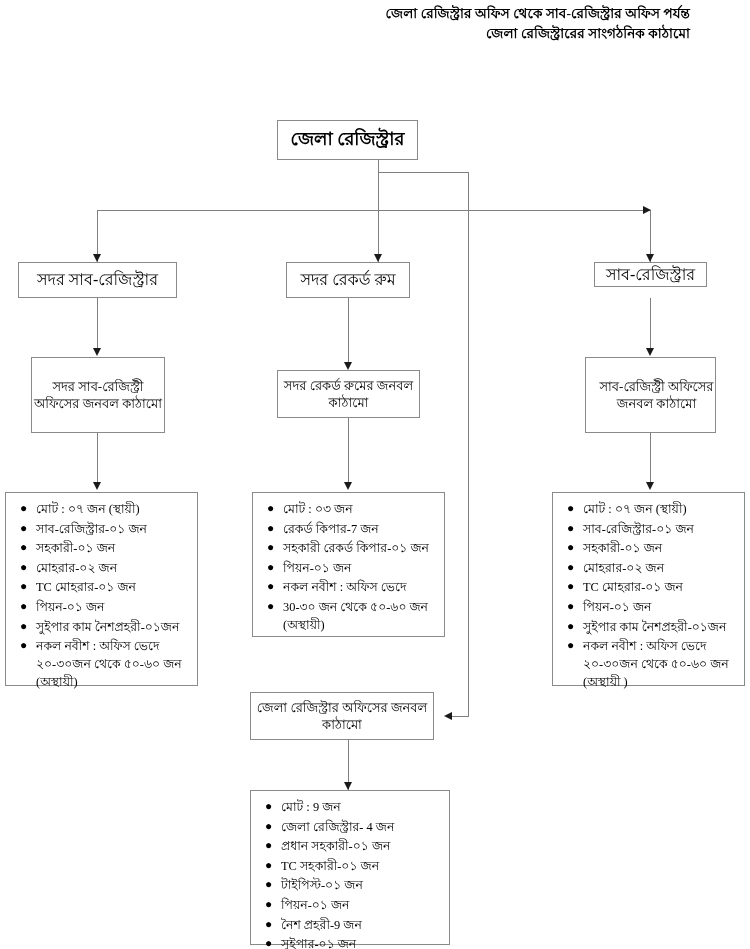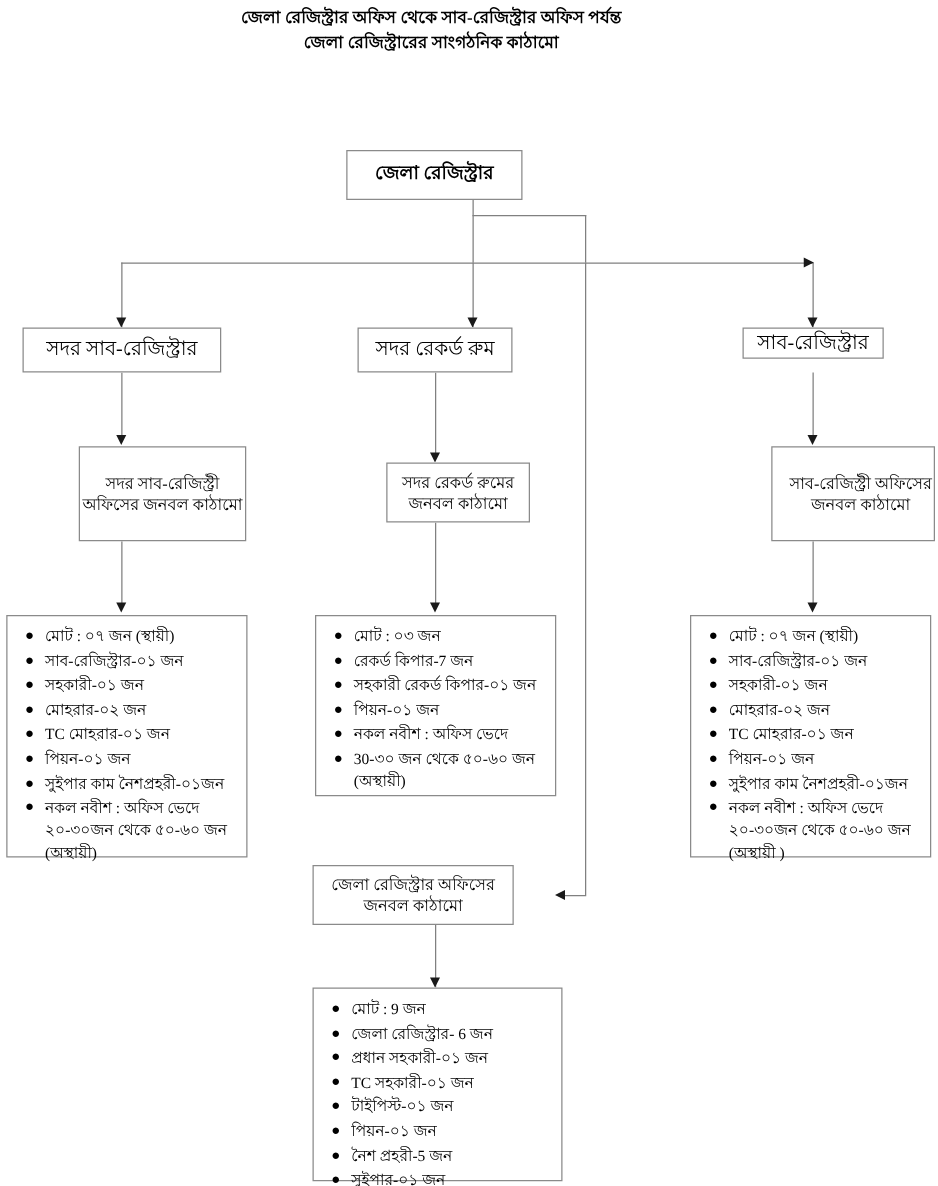--- a/index.html
+++ b/index.html
@@ -22,21 +22,21 @@
     width: 750px;
     height: 949px;
   }
 
   
   .title-block {
     position: absolute;
     left: 0;
     top: 4px;
     width: 690px;
-    text-align: center;
+    text-align: right;
     line-height: 1.5;
   }
   .title-line {
     font-size: 13.5px;
     font-weight: 600;
     letter-spacing: 0.1px;
     white-space: nowrap;
   }
 
   
@@ -48,25 +48,25 @@
     display: flex;
     align-items: center;
     justify-content: center;
     text-align: center;
     line-height: 1.32;
     z-index: 3;
   }
   .node .node-text { display: block; width: 100%; }
 
   .node.root {
-    font-size: 15px;
+    font-size: 18px;
     font-weight: 700;
   }
   .node.level2 { font-size: 16px; }
-  .node.level3 { font-size: 13px; margin-left: 32px; }
+  .node.level3 { font-size: 13px; }
   .node.struct { font-size: 13px; }
 
   
   .listbox {
     position: absolute;
     box-sizing: border-box;
     border: 1px solid #8a8a8a;
     background: #ffffff;
     padding: 7px 6px 7px 4px;
     z-index: 3;
@@ -186,29 +186,29 @@
   </div>
 
   <div class="node level2" style="left:594px; top:262px; width:113px; height:25px;">
     <span class="node-text">সাব-রেজিস্ট্রার</span>
   </div>
 
   <div class="node level3" style="left:31px; top:357px; width:134px; height:76px;">
     <span class="node-text">সদর সাব-রেজিস্ট্রী অফিসের জনবল কাঠামো</span>
   </div>
 
-  <div class="node level3" style="left:277px; top:370px; width:115px; height:48px;">
+  <div class="node level3" style="left:277px; top:370px; width:143px; height:48px;">
     <span class="node-text">সদর রেকর্ড রুমের জনবল কাঠামো</span>
   </div>
 
   <div class="node level3" style="left:585px; top:357px; width:131px; height:76px;padding-left:12px;">
     <span class="node-text">সাব-রেজিস্ট্রী অফিসের জনবল কাঠামো</span>
   </div>
 
-  <div class="node struct" style="left:250px; top:692px; width:161px; height:48px;">
+  <div class="node struct" style="left:250px; top:692px; width:184px; height:48px;">
     <span class="node-text">জেলা রেজিস্ট্রার অফিসের জনবল কাঠামো</span>
   </div>
 
   <div class="listbox" style="left:5px; top:492px; width:193px; height:194px;">
     <ul>
         <li><span class="bul">●</span><span>মোট : ০৭ জন (স্থায়ী)</span></li>
         <li><span class="bul">●</span><span>সাব-রেজিস্ট্রার-০১ জন</span></li>
         <li><span class="bul">●</span><span>সহকারী-০১ জন</span></li>
         <li><span class="bul">●</span><span>মোহরার-০২ জন</span></li>
         <li><span class="bul">●</span><span>TC মোহরার-০১ জন</span></li>
@@ -243,23 +243,23 @@
         <li><span class="bul">●</span><span>সুইপার কাম নৈশপ্রহরী-০১জন</span></li>
         <li><span class="bul">●</span><span>নকল নবীশ : অফিস ভেদে
 ২০-৩০জন থেকে ৫০-৬০ জন
 (অস্থায়ী )</span></li>
       </ul>
   </div>
 
   <div class="listbox" style="left:250px; top:790px; width:200px; height:155px;">
     <ul>
         <li><span class="bul">●</span><span>মোট : 9 জন</span></li>
-        <li><span class="bul">●</span><span>জেলা রেজিস্ট্রার- 6 জন</span></li>
+        <li><span class="bul">●</span><span>জেলা রেজিস্ট্রার- 4 জন</span></li>
         <li><span class="bul">●</span><span>প্রধান সহকারী-০১ জন</span></li>
         <li><span class="bul">●</span><span>TC সহকারী-০১ জন</span></li>
         <li><span class="bul">●</span><span>টাইপিস্ট-০১ জন</span></li>
         <li><span class="bul">●</span><span>পিয়ন-০১ জন</span></li>
-        <li><span class="bul">●</span><span>নৈশ প্রহরী-5 জন</span></li>
+        <li><span class="bul">●</span><span>নৈশ প্রহরী-9 জন</span></li>
         <li><span class="bul">●</span><span>সুইপার-০১ জন</span></li>
       </ul>
   </div>
 
 </div>
 
 </body></html>

